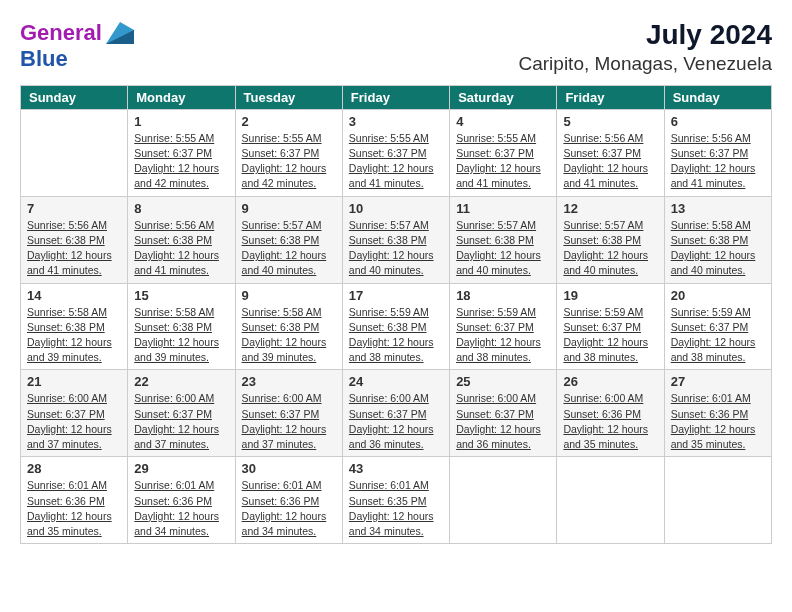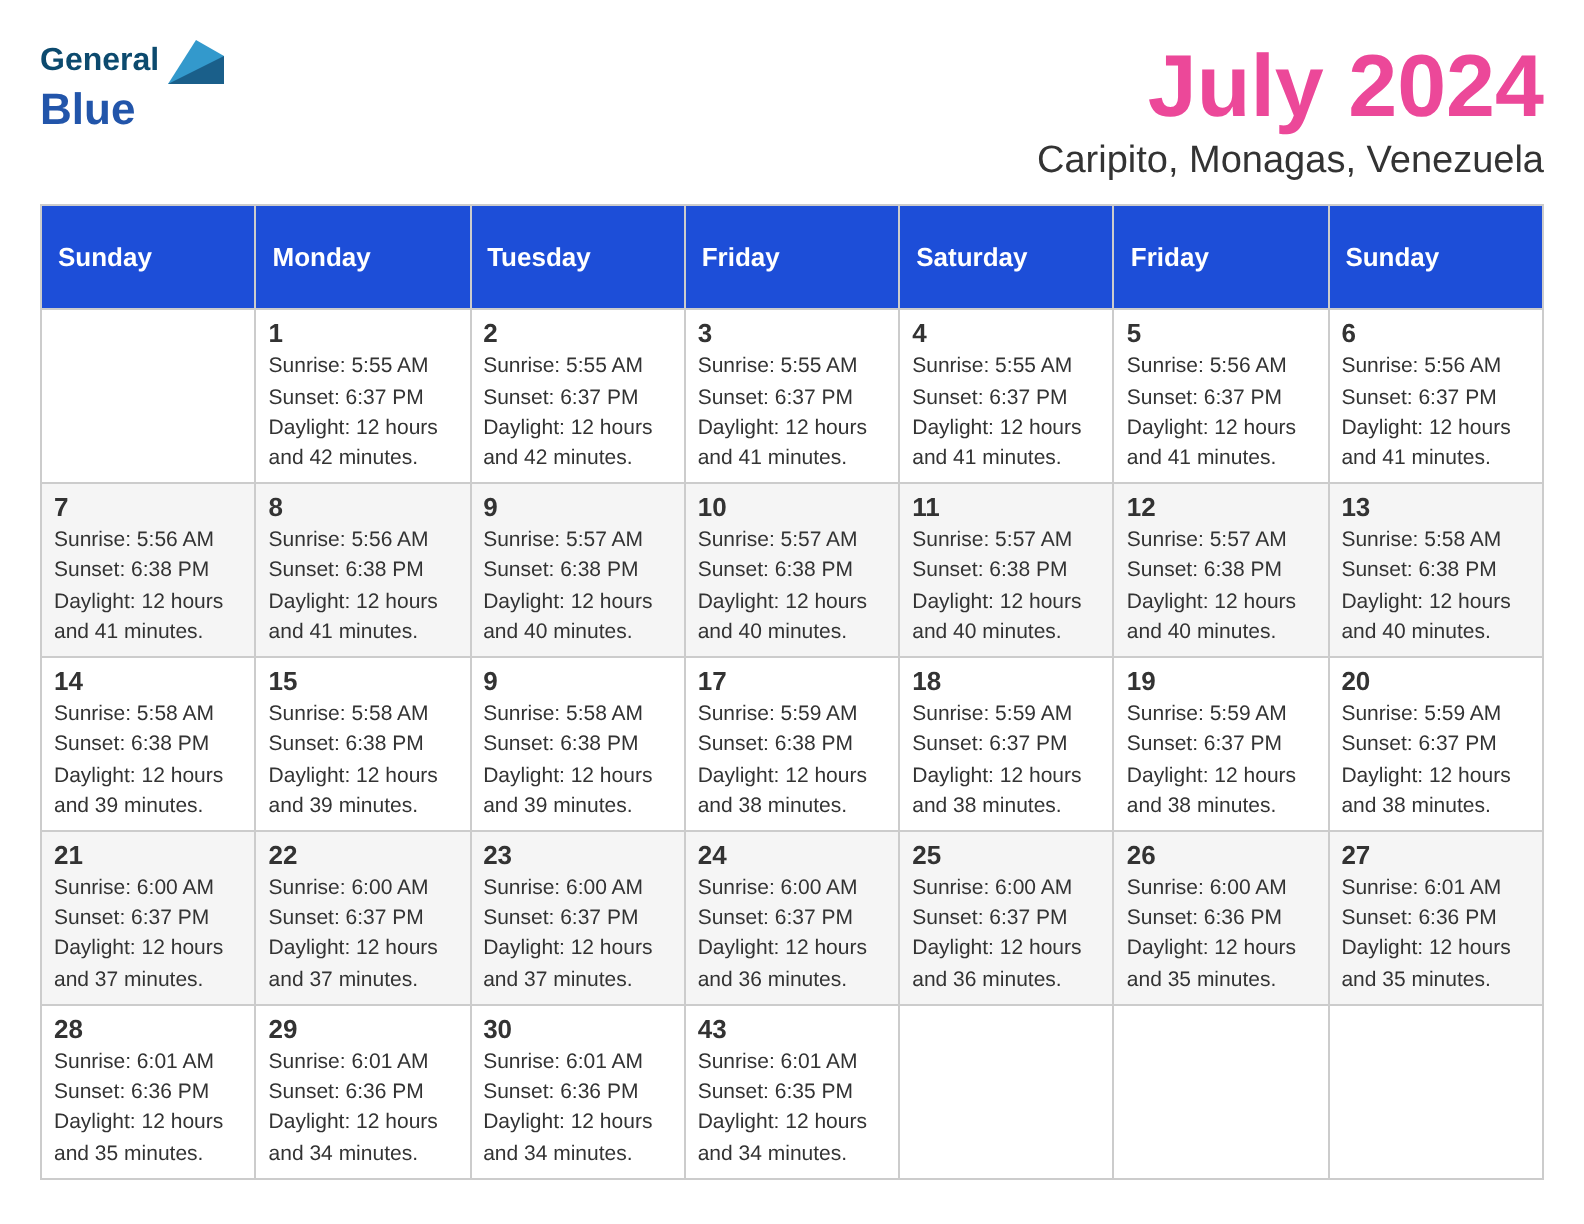--- a/index.html
+++ b/index.html
@@ -20,58 +20,58 @@
       display: flex;
       flex-direction: column;
       align-items: flex-start;
     }
     .logo-text {
       display: flex;
       align-items: center;
       gap: 0;
     }
     .logo-general {
-      font-size: 16px;
-      font-weight: bold;
-      color: #0c4a6e;
+      font-size: 22px;
+      font-weight: bold;
+      color: #a21caf;
     }
     .logo-blue {
       font-size: 22px;
       font-weight: bold;
       color: #2255aa;
     }
     .logo-icon {
       width: 28px;
       height: 22px;
       margin-left: 4px;
     }
     .title-area {
       text-align: right;
     }
     .month-title {
-      font-size: 44px;
-      font-weight: bold;
-      color: #ec4899;
+      font-size: 28px;
+      font-weight: bold;
+      color: #0f172a;
       line-height: 1.1;
     }
     .location-title {
       font-size: 19px;
       color: #333;
       margin-top: 2px;
     }
     .calendar {
       width: 100%;
       border-collapse: collapse;
       font-size: 11px;
     }
     .calendar th {
-      background-color: #1d4ed8;
+      background-color: #0f766e;
       color: #fff;
       text-align: left;
-      padding: 18px 8px;
+      padding: 4px 8px;
       font-size: 13px;
       font-weight: bold;
       border: 1px solid #ccc;
     }
     .calendar td {
       vertical-align: top;
       border: 1px solid #ccc;
       padding: 4px 6px;
       width: 107px;
       height: 80px;
@@ -84,20 +84,21 @@
       font-size: 13px;
       font-weight: bold;
       color: #333;
       display: block;
       margin-bottom: 2px;
     }
     .day-info {
       color: #333;
       font-size: 10.5px;
       line-height: 1.45;
+      text-decoration: underline;
     }
     .empty-cell {
       background: #fff !important;
     }
   </style>
 </head>
 <body>
 
 <div class="header-area">
   <div class="logo">

